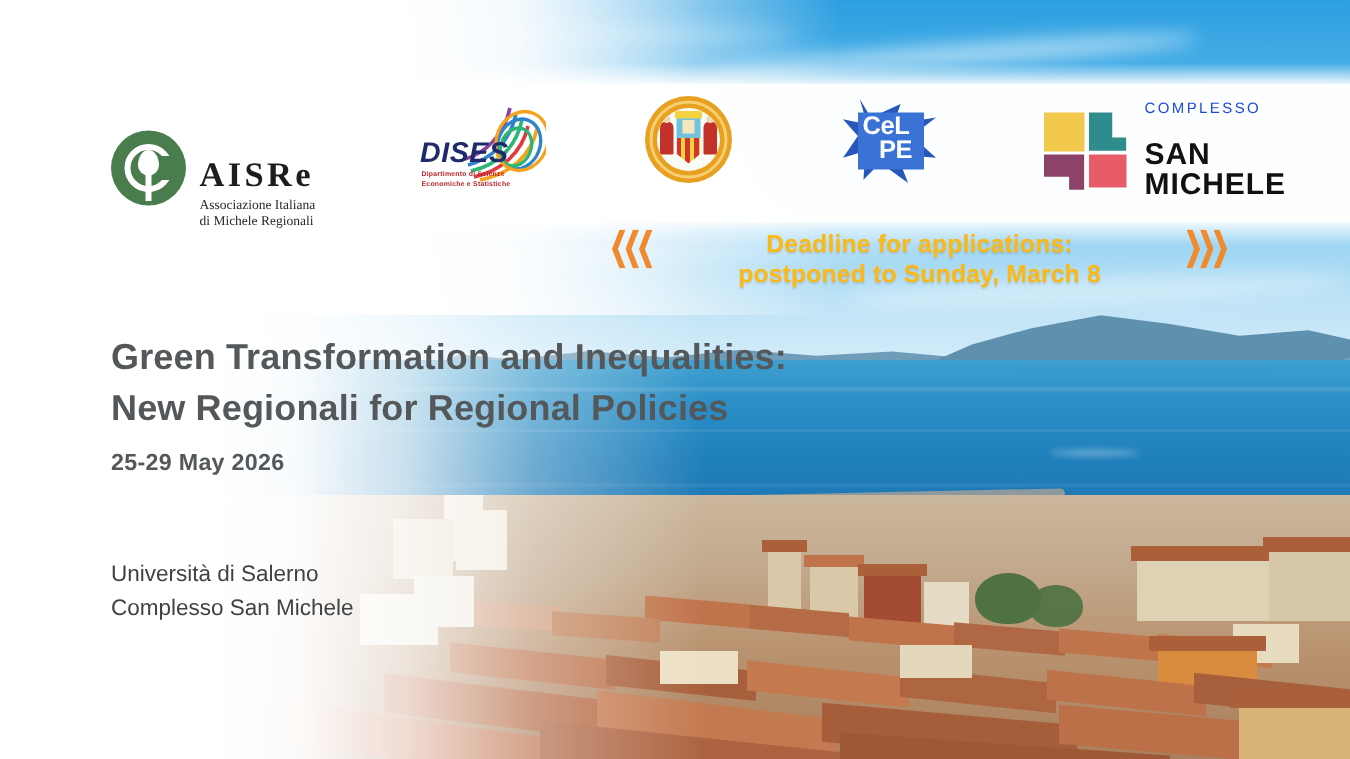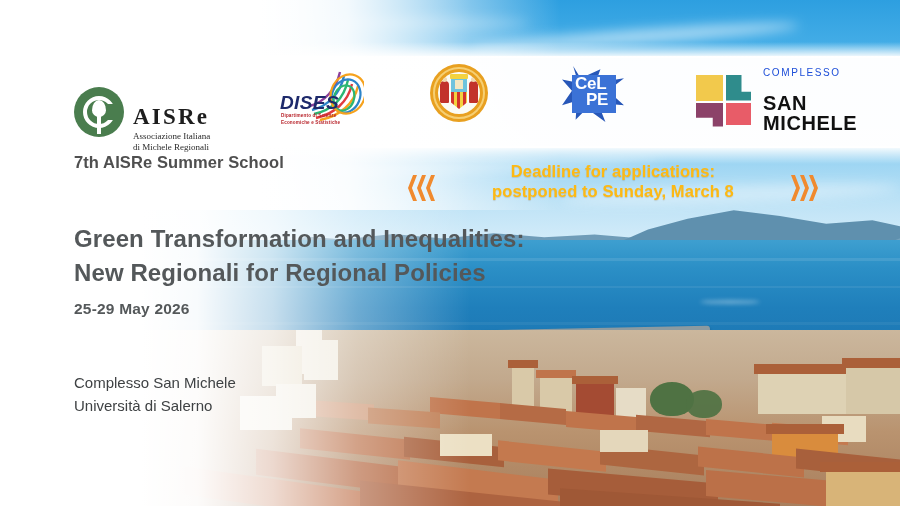--- a/index.html
+++ b/index.html
@@ -145,21 +145,21 @@
   .csm-t2{font-size:20px;letter-spacing:.6px;color:#111111;font-weight:bold;margin-top:15px;}
 
   
   .kicker{
     position:absolute;left:74px;top:153px;
     font-size:16.5px;font-weight:bold;color:#4f4f4f;letter-spacing:.1px;
   }
 
   .deadline{
     position:absolute;left:408px;top:153px;width:410px;height:48px;
-    display:flex;align-items:flex-end;gap:9px;
+    display:flex;align-items:flex-start;gap:9px;
   }
   .chev{display:flex;flex:none;}
   .chev span{display:block;width:9px;height:26px;background:#f08a2e;
     clip-path:polygon(0 0,44% 0,100% 50%,44% 100%,0 100%,56% 50%);}
   .chev.left span{transform:scaleX(-1);}
   .deadline-txt{
     flex:1;text-align:center;font-size:16.5px;font-weight:bold;color:#fdb913;
     line-height:1.22;letter-spacing:.1px;text-shadow:0 1px 1px rgba(120,70,0,.18);
   }
 
@@ -336,21 +336,20 @@
         <div class="csm-p"></div>
         <div class="csm-r"></div>
       </div>
       <div class="csm-txt">
         <div class="csm-t1">COMPLESSO</div>
         <div class="csm-t2">SAN MICHELE</div>
       </div>
     </div>
   </div>
 
-  <div class="kicker">7th AISRe Summer School</div>
 
   <div class="deadline">
     <div class="chev left">
         <span></span>
         <span></span>
         <span></span>
       </div>
     <div class="deadline-txt">
       <div>Deadline for applications:</div>
       <div>postponed to Sunday, March 8</div>
@@ -363,17 +362,17 @@
   </div>
 
   <div class="title">
     <div>Green Transformation and Inequalities:</div>
     <div>New Regionali for Regional Policies</div>
   </div>
 
   <div class="dates">25-29 May 2026</div>
 
   <div class="venue">
+    <div>Università di Salerno</div>
     <div>Complesso San Michele</div>
-    <div>Università di Salerno</div>
   </div>
 
 </div>
 
 </body></html>

